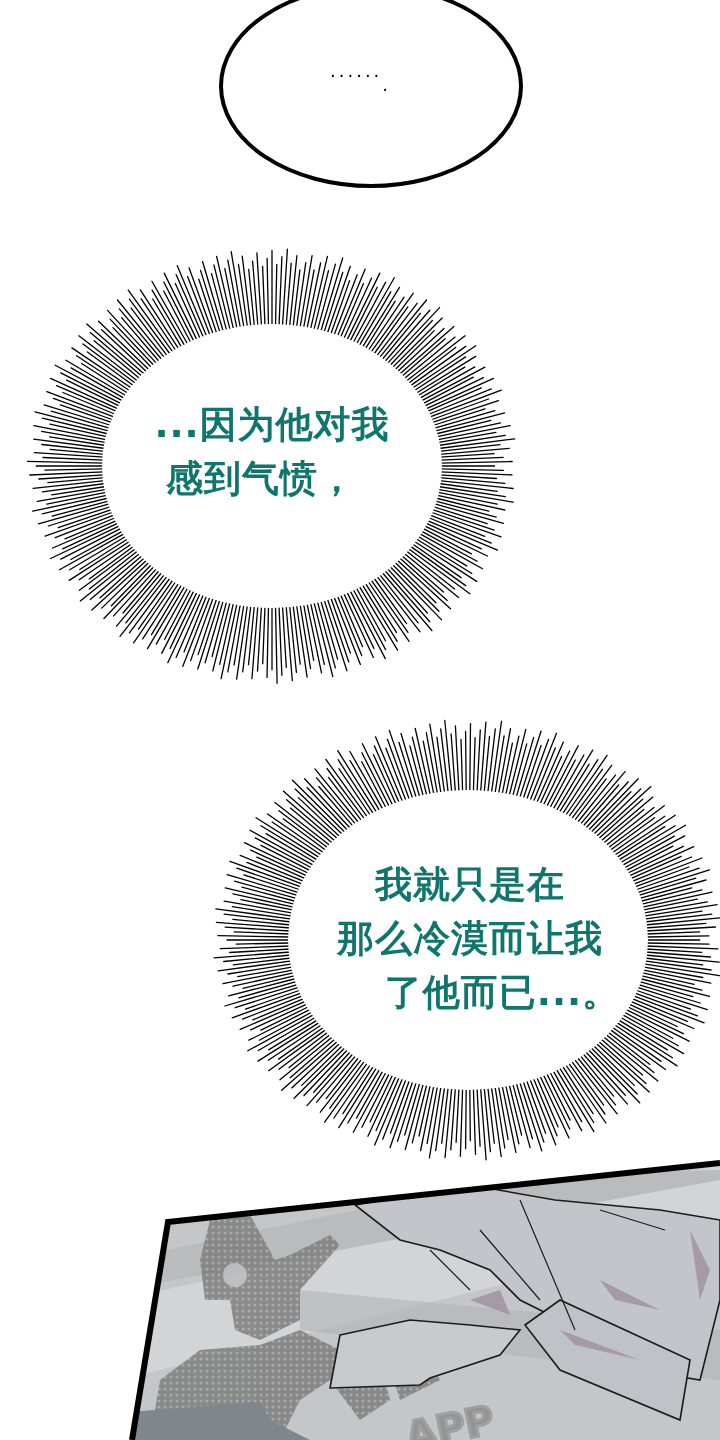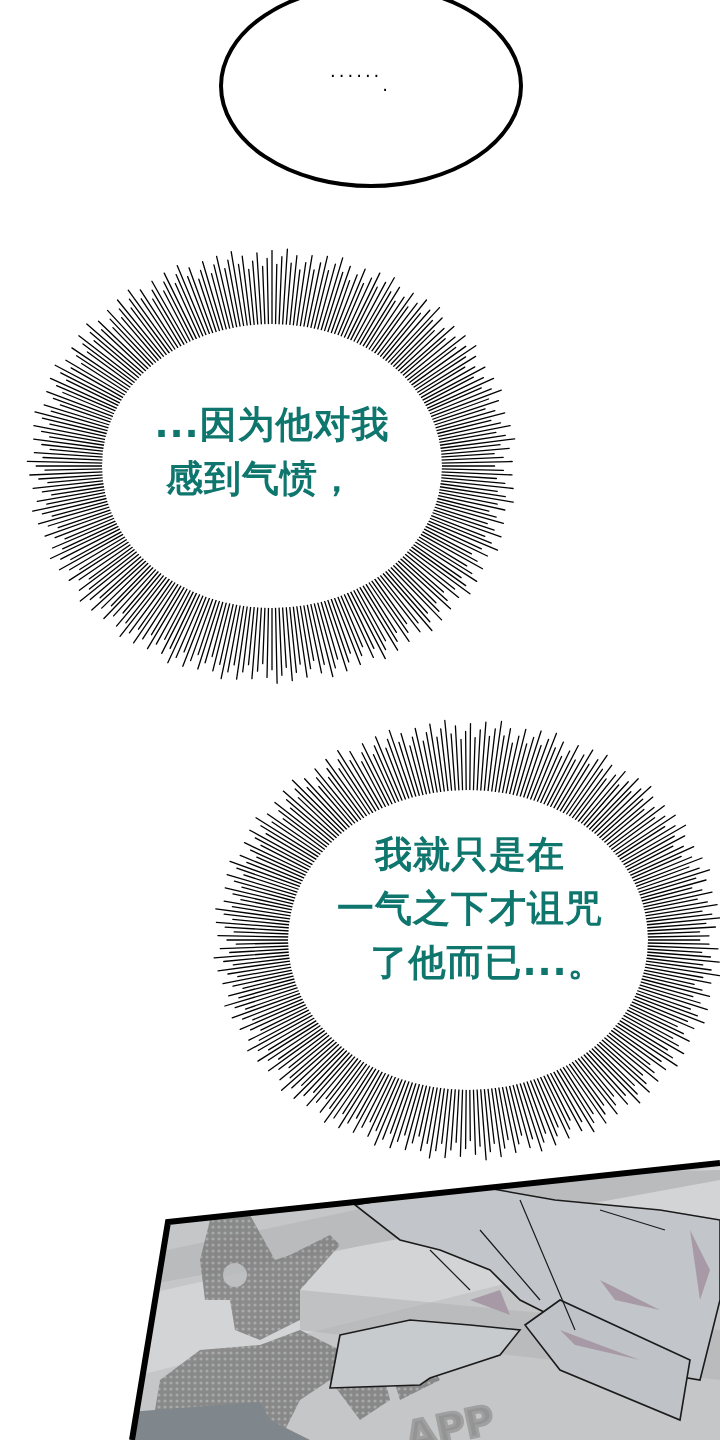--- a/index.html
+++ b/index.html
@@ -693,19 +693,19 @@
 
 <div class="dots-text">
   <span>......</span><span class="tail">.</span>
 </div>
 
 <div class="speech-text" style="left:122px; top:398px; width:300px;">
   <div>...因为他对我</div>
   <div style="text-align:left; padding-left:44px;">感到气愤，</div>
 </div>
 
-<div class="speech-text" style="left:320px; top:828px; width:300px;">
+<div class="speech-text" style="left:320px; top:858px; width:300px;">
   <div>我就只是在</div>
-  <div>一气之下才诅咒</div>
-  <div style="text-align:center; padding-left:36px;">了他而已...。</div>
+  <div>那么冷漠而让我</div>
+  <div style="text-align:right; padding-left:36px;">了他而已...。</div>
 </div>
 
 <div class="watermark-text">APP</div>
 
 </body></html>

